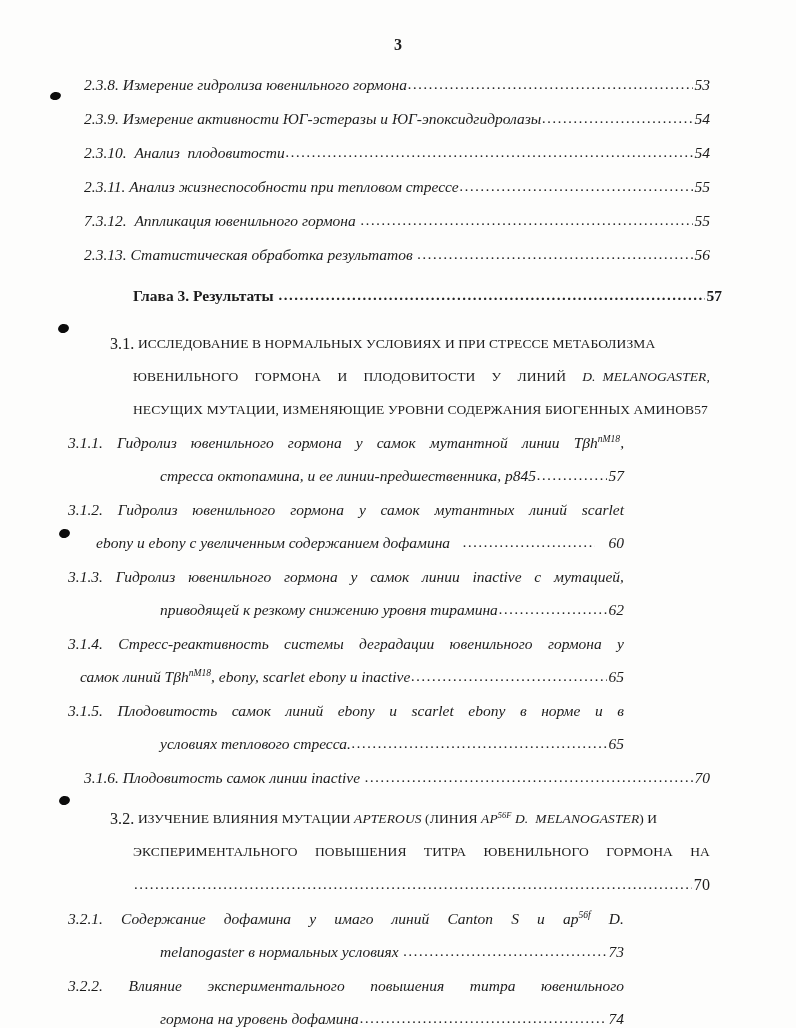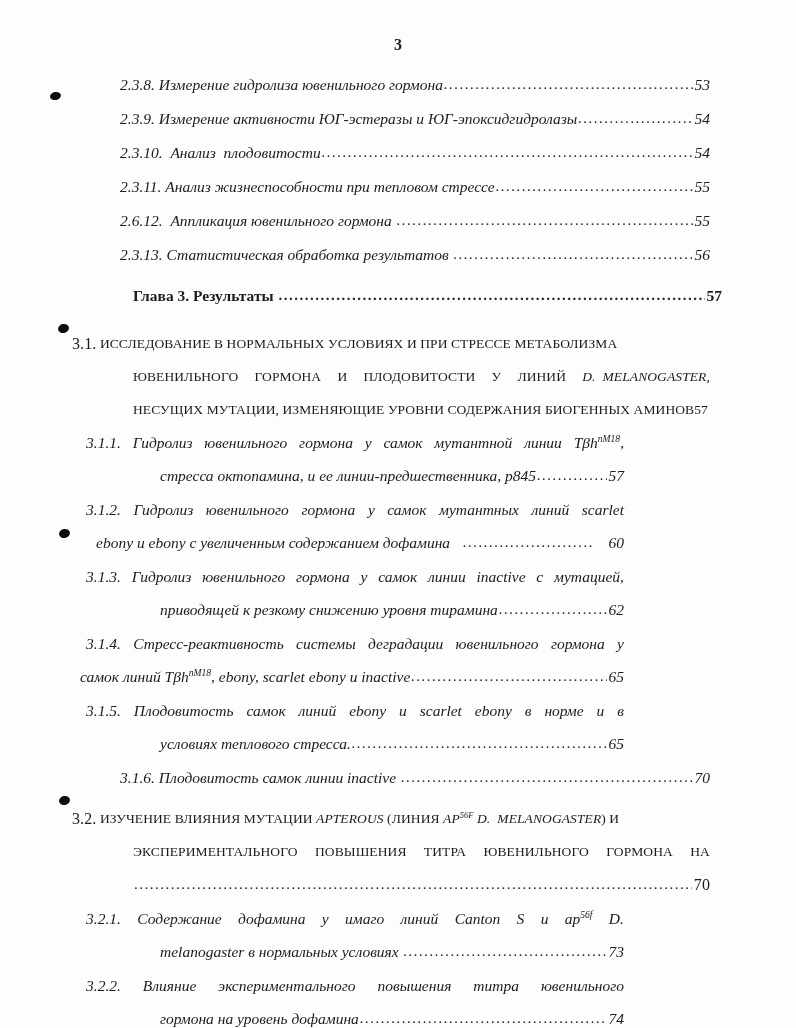--- a/index.html
+++ b/index.html
@@ -71,31 +71,31 @@
     flex: 0 0 auto;
     text-align: left;
     padding-left: 1px;
   }
 
   
   .lvl-sub {
     font-style: italic;
     font-size: 15.5px;
   }
-  .lvl-sub .first { margin-left: 120px; }
+  .lvl-sub .first { margin-left: 84px; }
 
   
   .just {
     font-style: italic;
     font-size: 15.5px;
     line-height: 33px;
   }
   .just .jline {
     display: flex;
-    margin-left: 86px;
+    margin-left: 68px;
     padding-right: 86px;
     white-space: pre;
   }
   .just .jline.spread {
     justify-content: space-between;
   }
   .just .jline .w { white-space: pre; }
 
   
   .chapter {
@@ -112,21 +112,21 @@
     text-transform: uppercase;
     letter-spacing: 0.1px;
   }
   .caps .jline {
     display: flex;
     margin-left: 133px;
     padding-right: 86px;
     white-space: pre;
   }
   .caps .jline.spread { justify-content: space-between; }
-  .caps .jline.indent { margin-left: 72px; }
+  .caps .jline.indent { margin-left: 110px; }
   .caps .big { font-size: 16px; text-transform: none; }
   .caps .ital { font-style: italic; }
   .caps .w { white-space: pre; }
 
   sup {
     font-size: 0.62em;
     vertical-align: super;
     line-height: 0;
   }
   .gap-sm { height: 7px; }
@@ -173,21 +173,21 @@
     <div class="lvl-sub entry">
       <div class="line">
         <span class="txt first">2.3.11. Анализ жизнеспособности при тепловом стрессе</span>
         <span class="leader">.................................................................................................................................................................................................................</span>
         <span class="pg">55</span>
       </div>
     </div>
 
     <div class="lvl-sub entry">
       <div class="line">
-        <span class="txt first">2.6.12.  Аппликация ювенильного гормона </span>
+        <span class="txt first">7.3.12.  Аппликация ювенильного гормона </span>
         <span class="leader">.................................................................................................................................................................................................................</span>
         <span class="pg">55</span>
       </div>
     </div>
 
     <div class="lvl-sub entry">
       <div class="line">
         <span class="txt first">2.3.13. Статистическая обработка результатов </span>
         <span class="leader">.................................................................................................................................................................................................................</span>
         <span class="pg">56</span>

